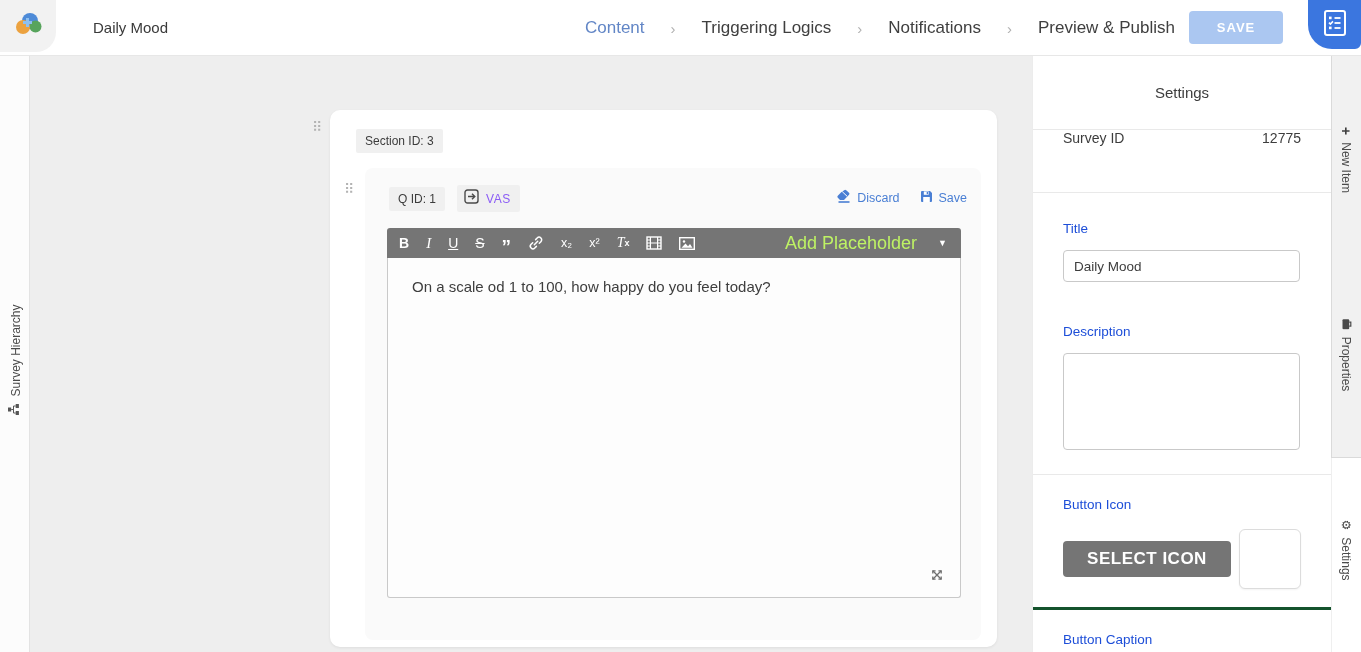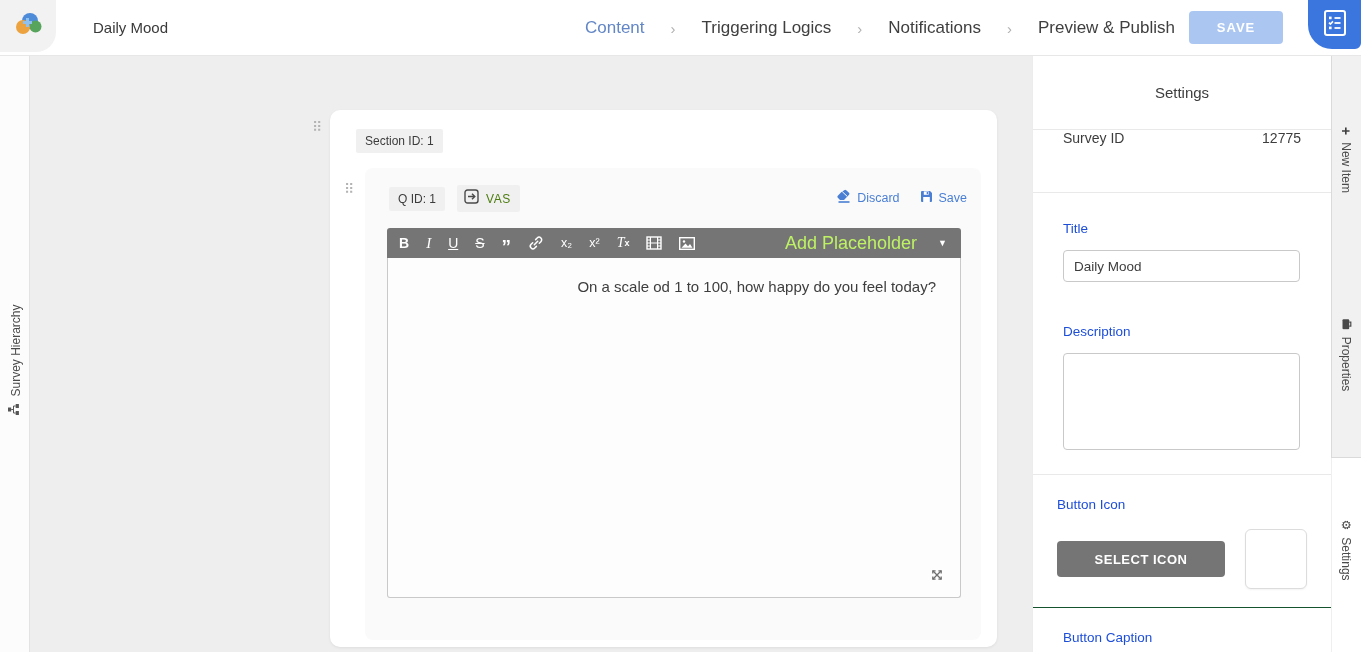--- a/index.html
+++ b/index.html
@@ -24,25 +24,25 @@
   .vtab.ccw { transform:translate(-50%,-50%) rotate(-90deg); }
   .vtab.cw  { transform:translate(-50%,-50%) rotate(90deg); }
 
   
   .canvas { position:absolute; left:30px; top:56px; width:1002px; height:596px; background:#eeeeee; }
   .outer-card { position:absolute; left:300px; top:54px; width:667px; height:537px; background:#fff; border-radius:10px; box-shadow:0 1px 3px rgba(0,0,0,0.07); }
   .drag-handle { color:#b3b3b3; font-size:14px; line-height:1; cursor:grab; user-select:none; }
   .outer-drag { position:absolute; left:282px; top:64px; }
   .badge { display:inline-block; background:#f0f0f0; color:#3c3c3c; font-size:12px; padding:5px 9px; border-radius:2px; }
   .section-badge { position:absolute; left:26px; top:19px; }
-  .inner-card { position:absolute; left:35px; top:58px; width:616px; height:472px; background:#fafafa; border-radius:8px;text-align:right; }
+  .inner-card { position:absolute; left:35px; top:58px; width:616px; height:472px; background:#fafafa; border-radius:8px; }
   .inner-drag { position:absolute; left:14px; top:72px; }
   .q-badges { position:absolute; left:24px; top:17px; display:flex; align-items:center; gap:12px; }
   .vas-badge { display:flex; align-items:center; gap:7px; background:#f0f0f0; padding:4px 9px 4px 7px; border-radius:2px; }
-  .vas-label { font-size:12px; color:#4d7c0f; letter-spacing:0.5px; }
+  .vas-label { font-size:12px; color:#8b5cf6; letter-spacing:0.5px; }
   .q-actions { position:absolute; right:14px; top:21px; display:flex; align-items:center; gap:20px; }
   .link-action { display:flex; align-items:center; gap:6px; color:#4a7fd4; font-size:12.5px; cursor:pointer; }
 
   
   .editor { position:absolute; left:22px; top:60px; width:574px; height:394px; }
   .toolbar { height:30px; background:#757575; border-radius:3px 3px 0 0; display:flex; align-items:center; padding:0 12px; gap:17px; }
   .tb-btn { color:#fff; font-size:14px; line-height:1; cursor:pointer; display:flex; align-items:center; }
   .tb-bold { font-weight:bold; }
   .tb-italic { font-family:"Liberation Serif",serif; font-style:italic; font-size:15px; }
   .tb-underline { text-decoration:underline; }
@@ -59,23 +59,23 @@
 
   
   .settings-panel { position:absolute; left:1032px; top:56px; width:299px; height:596px; background:#fff; border-left:1px solid #ececec; }
   .panel-header { padding:28px 0; text-align:center; font-size:15px; color:#3d3d3d; border-bottom:1px solid #e9e9e9; }
   .panel-row { height:63px; display:flex; align-items:flex-start; justify-content:space-between; padding:0 30px; border-bottom:1px solid #e9e9e9; font-size:14px; color:#3d3d3d; }
   .fgroup { padding:28px 30px 0; }
   .flabel { font-size:13.5px; color:#1d4ed8; }
   .finput { margin-top:14px; width:237px; height:32px; border:1px solid #c9c9c9; border-radius:4px; padding:0 10px; font-family:"Liberation Sans",sans-serif; font-size:13.5px; color:#3d3d3d; background:#fff; }
   .fgroup-desc { padding:42px 30px 20px; border-bottom:1px solid #e9e9e9; }
   .ftextarea { margin-top:14px; width:237px; height:97px; border:1px solid #c9c9c9; border-radius:4px; padding:8px 10px; font-family:"Liberation Sans",sans-serif; font-size:13.5px; resize:none; background:#fff; }
-  .fgroup-icon { padding:22px 24px 18px; border-bottom:1px solid #14532d; }
+  .fgroup-icon { padding:22px 30px 18px; border-bottom:3px solid #14532d; }
   .icon-row { margin-top:17px; display:flex; align-items:center; justify-content:space-between; }
-  .select-icon-btn { width:168px; height:36px; background:#757575; border:none; border-radius:4px; color:#fff; font-family:"Liberation Sans",sans-serif; font-size:13px; font-weight:bold; letter-spacing:0.5px; cursor:pointer; }
+  .select-icon-btn { width:168px; height:36px; background:#757575; border:none; border-radius:4px; color:#fff; font-family:"Liberation Sans",sans-serif; font-size:17px; font-weight:bold; letter-spacing:0.5px; cursor:pointer; }
   .icon-preview { width:62px; height:60px; background:#fff; border:1px solid #dcdcdc; border-radius:6px; box-shadow:0 1px 2px rgba(0,0,0,0.05); }
   .fgroup-caption { padding:22px 30px 0; }
 
   
   .right-rail { position:absolute; left:1331px; top:56px; width:30px; height:596px; z-index:10; }
   .rail-gray { position:absolute; left:0; top:0; width:30px; height:402px; background:#f1f1f1; border-left:1px solid #dadada; border-bottom:1px solid #dadada; }
   .rail-white { position:absolute; left:0; top:402px; width:30px; height:194px; background:#fff; border-left:1px solid #efefef; }
   .plus-glyph { font-size:14px; color:#3f3f3f; font-weight:bold; }
   .gear-glyph { font-size:12px; color:#444; }
 </style>
@@ -135,21 +135,21 @@
         </svg>
       </span>
       <span>Survey Hierarchy</span>
     </div>
   </aside>
 
   <main class="canvas">
     <span class="drag-handle outer-drag">⠿</span>
 
     <section class="outer-card">
-      <span class="badge section-badge">Section ID: 1</span>
+      <span class="badge section-badge">Section ID: 3</span>
       <span class="drag-handle inner-drag">⠿</span>
 
       <div class="inner-card">
         <div class="q-badges">
           <span class="badge">Q ID: 1</span>
           <span class="vas-badge">
             <span>
               <svg width="15" height="15" viewBox="0 0 15 15">
                 <rect x="1" y="1" width="13" height="13" rx="2.5" fill="none" stroke="#4a4a4a" stroke-width="1.4"></rect>
                 <path d="M4 7.5 H10.5 M8 4.8 L10.8 7.5 L8 10.2" fill="none" stroke="#4a4a4a" stroke-width="1.4"></path>

